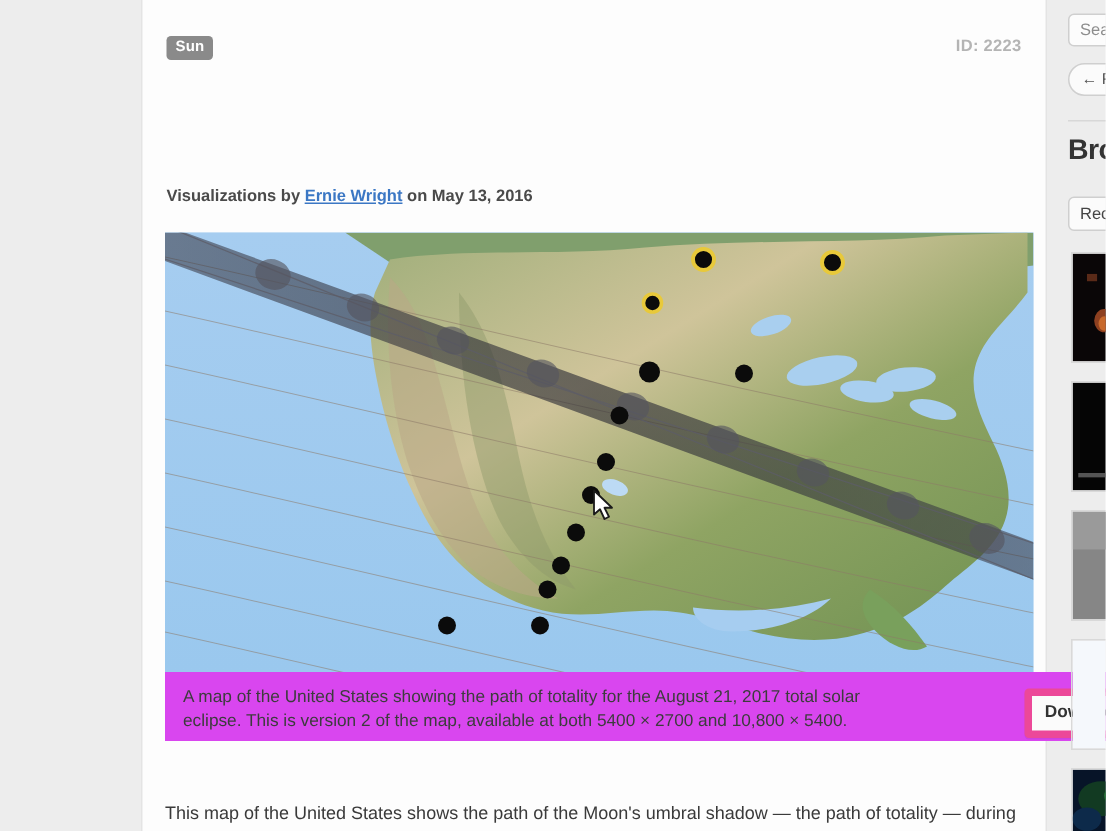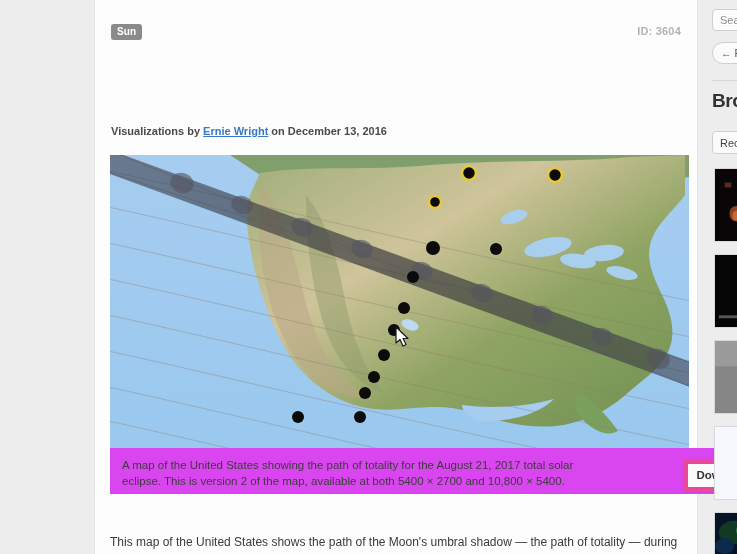--- a/index.html
+++ b/index.html
@@ -125,25 +125,25 @@
 <body style="background: rgb(237, 237, 237);">
 
 <div class="page">
 
   <div class="content-panel">
 
     <div class="tag-row">
       <span class="tag">Sun</span>
     </div>
 
-    <div class="id-label">ID: 3604</div>
+    <div class="id-label">ID: 2223</div>
 
 
     <div class="byline">
-      <span>Visualizations by </span><a class="author" href="#">Ernie Wright</a><span> on December 13, 2016</span>
+      <span>Visualizations by </span><a class="author" href="#">Ernie Wright</a><span> on May 13, 2016</span>
     </div>
 
     <div class="map">
       <svg class="map-svg" viewBox="0 0 579 293" preserveAspectRatio="none">
         <defs>
           <linearGradient id="ocean" x1="0" y1="0" x2="0" y2="1">
             <stop offset="0" stop-color="#a6cdf0"></stop>
             <stop offset="1" stop-color="#9ac8ee"></stop>
           </linearGradient>
           <linearGradient id="landg" x1="0" y1="0" x2="1" y2="1">

